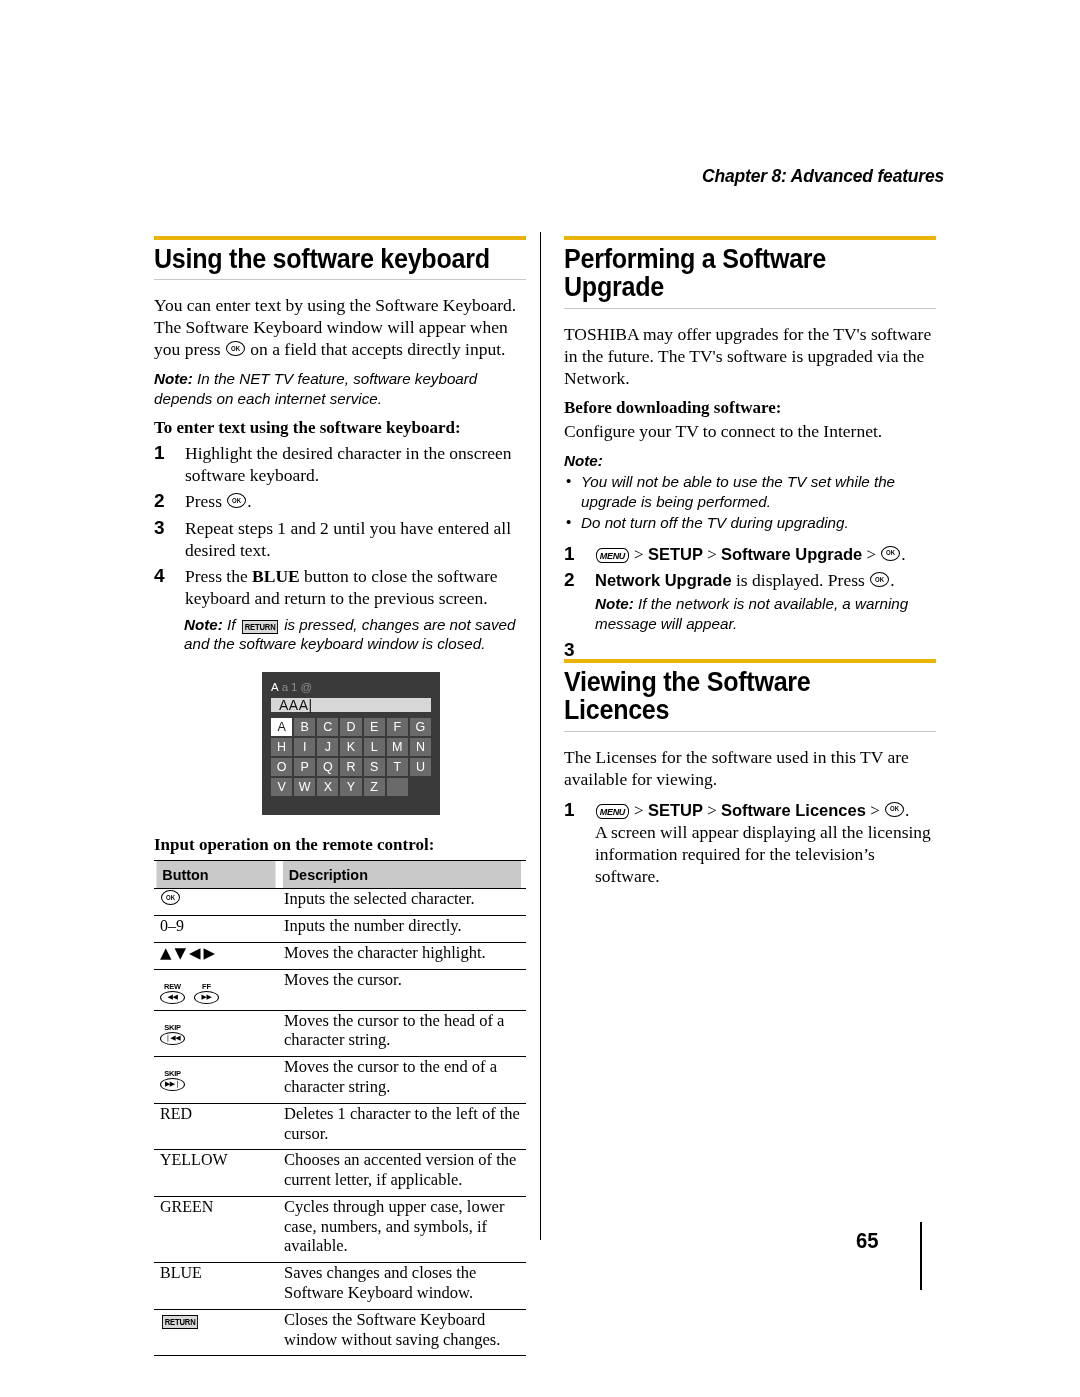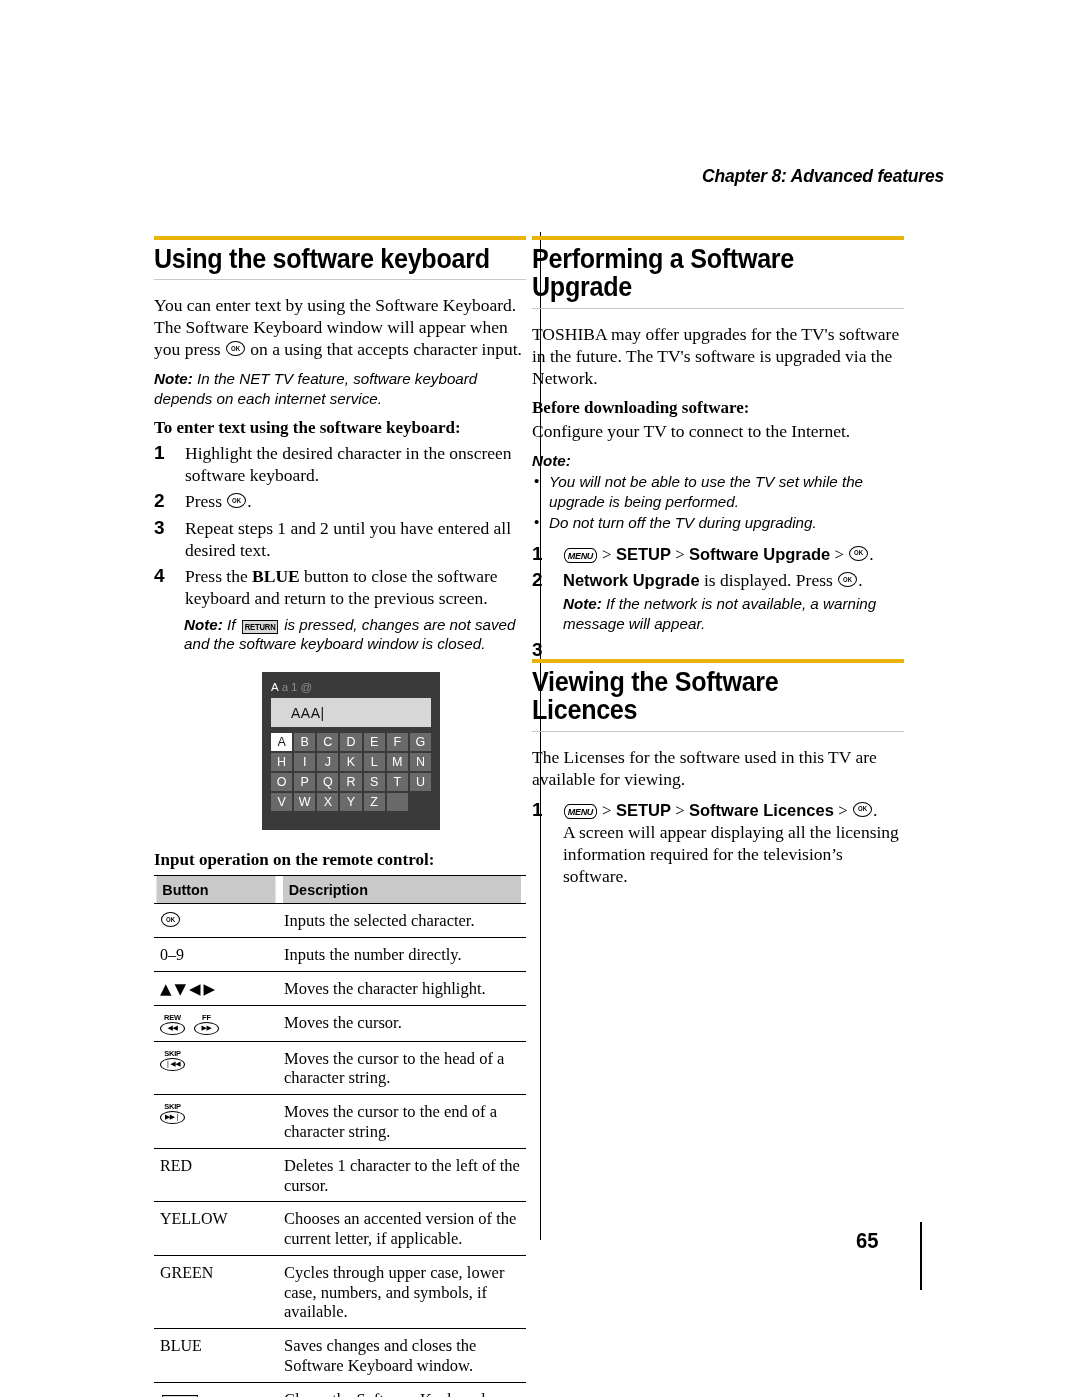--- a/index.html
+++ b/index.html
@@ -36,21 +36,21 @@
     transform: scaleX(0.92);
     transform-origin: right center;
   }
 
   
   .col {
     position: absolute;
     top: 236px;
   }
   .col-left  { left: 154px;  width: 372px; }
-  .col-right { left: 532px;  width: 372px; }
+  .col-right { left: 564px;  width: 372px; }
 
   .col-divider {
     position: absolute;
     left: 540px;
     top: 232px;
     width: 1px;
     height: 1008px;
     background: #000000;
   }
 
@@ -220,25 +220,25 @@
     font-size: 11.5px;
     line-height: 1;
     padding: 2px 2px 5px 0;
     letter-spacing: 3px;
   }
   .kbd-modes .m { color: #8e8e8e; }
   .kbd-modes .m.active { color: #ffffff; }
 
   .kbd-field {
     background: #d7d7d7;
-    height: 29px;
+    height: 14px;
     margin-bottom: 6px;
     display: flex;
     align-items: center;
-    padding-left: 20px;
+    padding-left: 8px;
     box-sizing: border-box;
   }
   .kbd-field .ftext {
     font-family: "Liberation Sans", sans-serif;
     font-size: 14px;
     color: #111;
     letter-spacing: 0.5px;
   }
 
   .kbd-grid {
@@ -281,34 +281,34 @@
     font-weight: bold;
     font-size: 15px;
     padding: 5px 0 5px 6px;
     border-top: 1.6px solid #000;
     border-bottom: 1.6px solid #000;
     transform: scaleX(0.96);
   }
   table.remote th.c1 { width: 118px; }
   table.remote td {
     border-bottom: 1.2px solid #000;
-    padding: 7px 4px 6px 6px;
+    padding: 0 4px 6px 6px;
     vertical-align: top;
     font-size: 16.5px;
     line-height: 1.2;
   }
   table.remote td.btn {
     width: 118px;
     font-size: 16px;
   }
   table.remote tr:last-child td { border-bottom: 1.6px solid #000; }
 
   
   .xport-row { display: flex; gap: 9px; align-items: flex-end; padding-top: 1px; }
-  .xport { text-align: center; }
+  .xport { text-align: center; margin-top: 12px; }
   .xport .lbl {
     font-family: "Liberation Sans", sans-serif;
     font-weight: bold;
     font-size: 7.5px;
     line-height: 8px;
     letter-spacing: -0.2px;
   }
   .xport .oval {
     width: 23px;
     height: 11px;
@@ -358,21 +358,21 @@
   <div class="chapter-header">Chapter 8: Advanced features</div>
 
   <div class="col-divider"></div>
 
   <div class="col col-left">
 
     <div class="section-head">
       <span class="htext">Using the software keyboard</span>
     </div>
 
-    <p class="body"><span>You can enter text by using the Software Keyboard. The Software Keyboard window will appear when you press </span><span class="ok-glyph"></span><span> on a using that accepts character input.</span></p>
+    <p class="body"><span>You can enter text by using the Software Keyboard. The Software Keyboard window will appear when you press </span><span class="ok-glyph"></span><span> on a field that accepts directly input.</span></p>
 
     <p class="note"><span class="nlabel">Note:</span><span> In the NET TV feature, software keyboard depends on each internet service.</span></p>
 
     <p class="sub-head">To enter text using the software keyboard:</p>
 
     <div class="steps">
       <div class="step">
         <span class="num">1</span><span>Highlight the desired character in the onscreen software keyboard.</span>
       </div>
       <div class="step">

